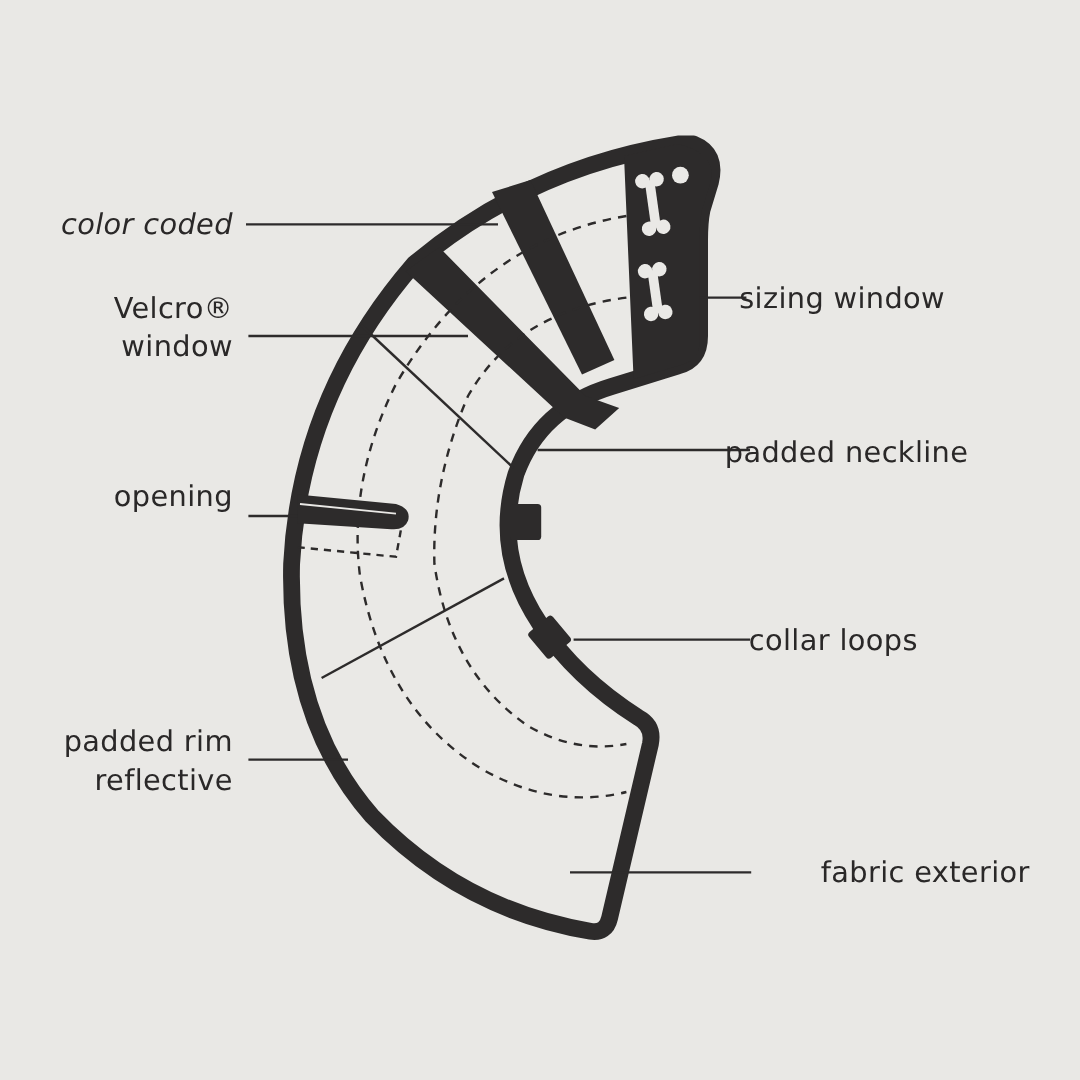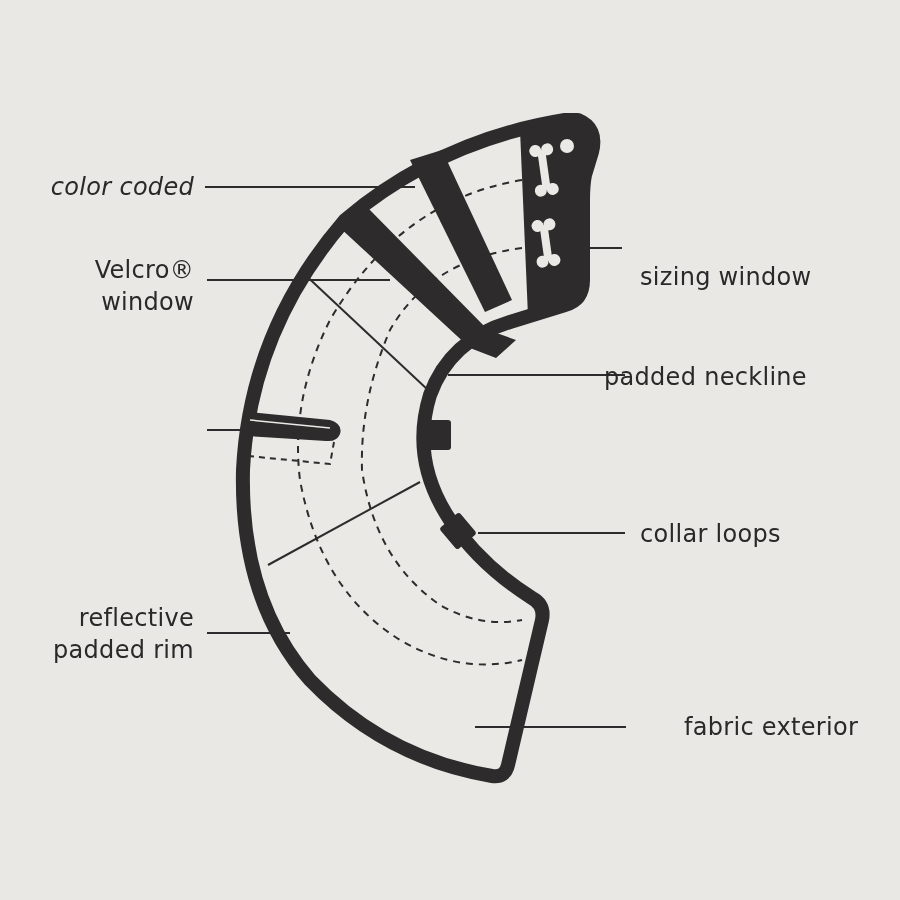--- a/index.html
+++ b/index.html
@@ -61,35 +61,36 @@
 
   <line x1="583" y1="248" x2="622" y2="248" stroke="#2d2b2b" stroke-width="2"></line>
   <line x1="448" y1="375" x2="625" y2="375" stroke="#2d2b2b" stroke-width="2"></line>
   <line x1="478" y1="533" x2="625" y2="533" stroke="#2d2b2b" stroke-width="2"></line>
   <line x1="475" y1="727" x2="626" y2="727" stroke="#2d2b2b" stroke-width="2"></line>
 </svg>
 
 <div class="label left" style="right:706px;top:171px;font-style:italic;">
   <div>color coded</div>
 </div>
-<div class="label left" style="right:706px;top:254px;">
+<div class="label left" style="right:706px;top:241px;">
   <div>Velcro®</div>
   <div>window</div>
 </div>
 <div class="label left" style="right:706px;top:398px;">
+  <div>opening</div>
 </div>
 <div class="label left" style="right:706px;top:602px;">
+  <div>padded rim</div>
   <div>reflective</div>
-  <div>padded rim</div>
 </div>
 
-<div class="label right" style="left:640px;top:233px;margin-top:28px;">
+<div class="label right" style="left:616px;top:233px;">
   <div>sizing window</div>
 </div>
 <div class="label right" style="left:604px;top:361px;">
   <div>padded neckline</div>
 </div>
-<div class="label right" style="left:640px;top:518px;">
+<div class="label right" style="left:624px;top:518px;">
   <div>collar loops</div>
 </div>
 <div class="label right" style="left:640px;top:711px;margin-left:44px;">
   <div>fabric exterior</div>
 </div>
 
 </body></html>

